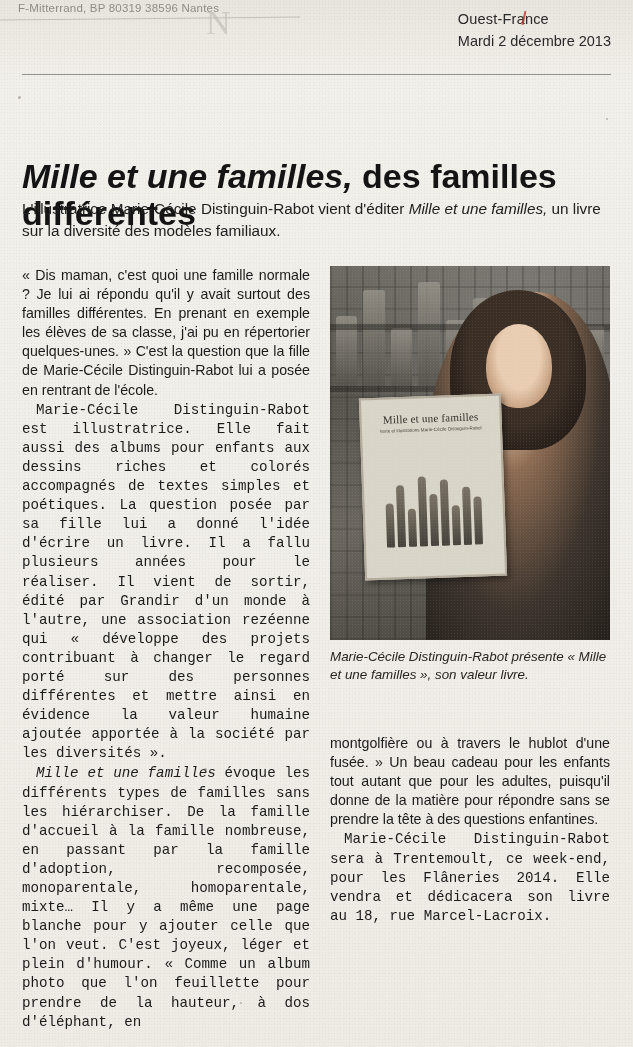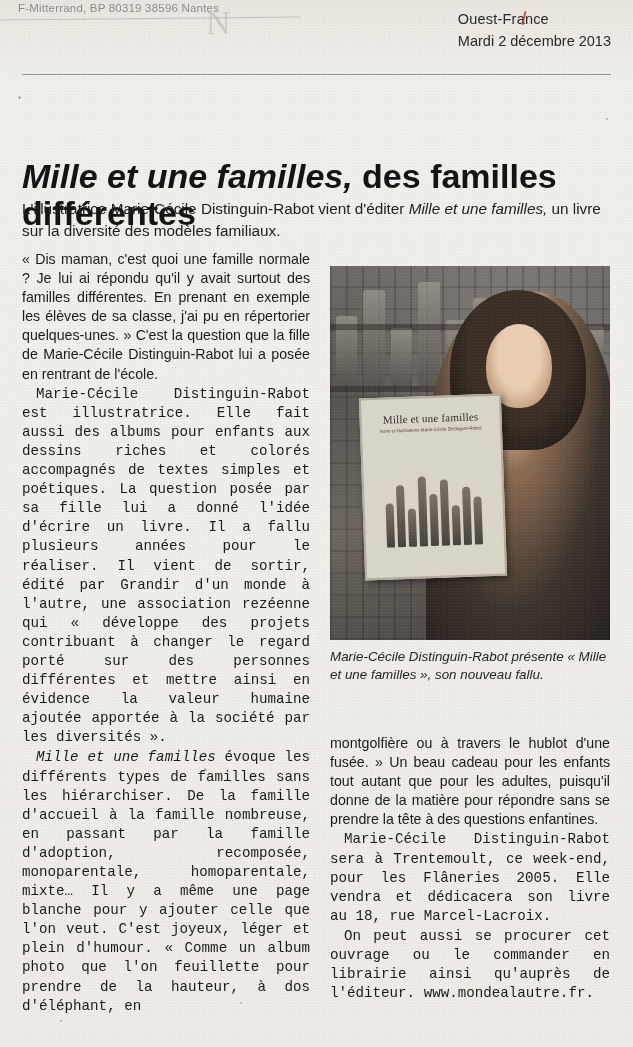--- a/index.html
+++ b/index.html
@@ -135,21 +135,21 @@
     margin: 0;
   }
   .col p + p {
     text-indent: 14px;
     margin-top: 1px;
     font-family: Liberation Mono, monospace;
   }
   .col .it { font-style: italic; }
 
   #col-left {
-    top: 250px;
+    top: 266px;
     left: 22px;
     width: 288px;
   }
   #col-right-lower {
     top: 722px;
     left: 330px;
     width: 280px;
     margin-top: 12px;
   }
 
@@ -362,27 +362,26 @@
           <span style="height:58px"></span>
           <span style="height:48px"></span>
       </div>
     </div>
     <div class="grainp"></div>
   </div>
 
   <div class="caption">
     <span>Marie-Cécile Distinguin-Rabot</span>
     <span>présente « Mille et une familles »,</span>
-    <span>son nouveau fallu.</span>
+    <span>son valeur livre.</span>
   </div>
 
   <div class="col" id="col-right-lower">
     <p>montgolfière ou à travers le hublot d'une fusée. » Un beau cadeau pour les enfants tout autant que pour les adultes, puisqu'il donne de la matière pour répondre sans se prendre la tête à des questions enfantines.</p>
-    <p>Marie-Cécile Distinguin-Rabot sera à Trentemoult, ce week-end, pour les Flâneries 2005. Elle vendra et dédicacera son livre au 18, rue Marcel-Lacroix.</p>
-    <p>On peut aussi se procurer cet ouvrage ou le commander en librairie ainsi qu'auprès de l'éditeur. www.mondealautre.fr.</p>
+    <p>Marie-Cécile Distinguin-Rabot sera à Trentemoult, ce week-end, pour les Flâneries 2014. Elle vendra et dédicacera son livre au 18, rue Marcel-Lacroix.</p>
   </div>
 
   <div class="specks">
     <i style="left:18px;top:96px;width:3px;height:3px"></i>
     <i style="left:606px;top:118px;width:2px;height:2px"></i>
     <i style="left:204px;top:768px;width:3px;height:3px"></i>
     <i style="left:240px;top:1002px;width:2px;height:2px"></i>
     <i style="left:60px;top:1020px;width:2px;height:2px"></i>
   </div>
 </div>

